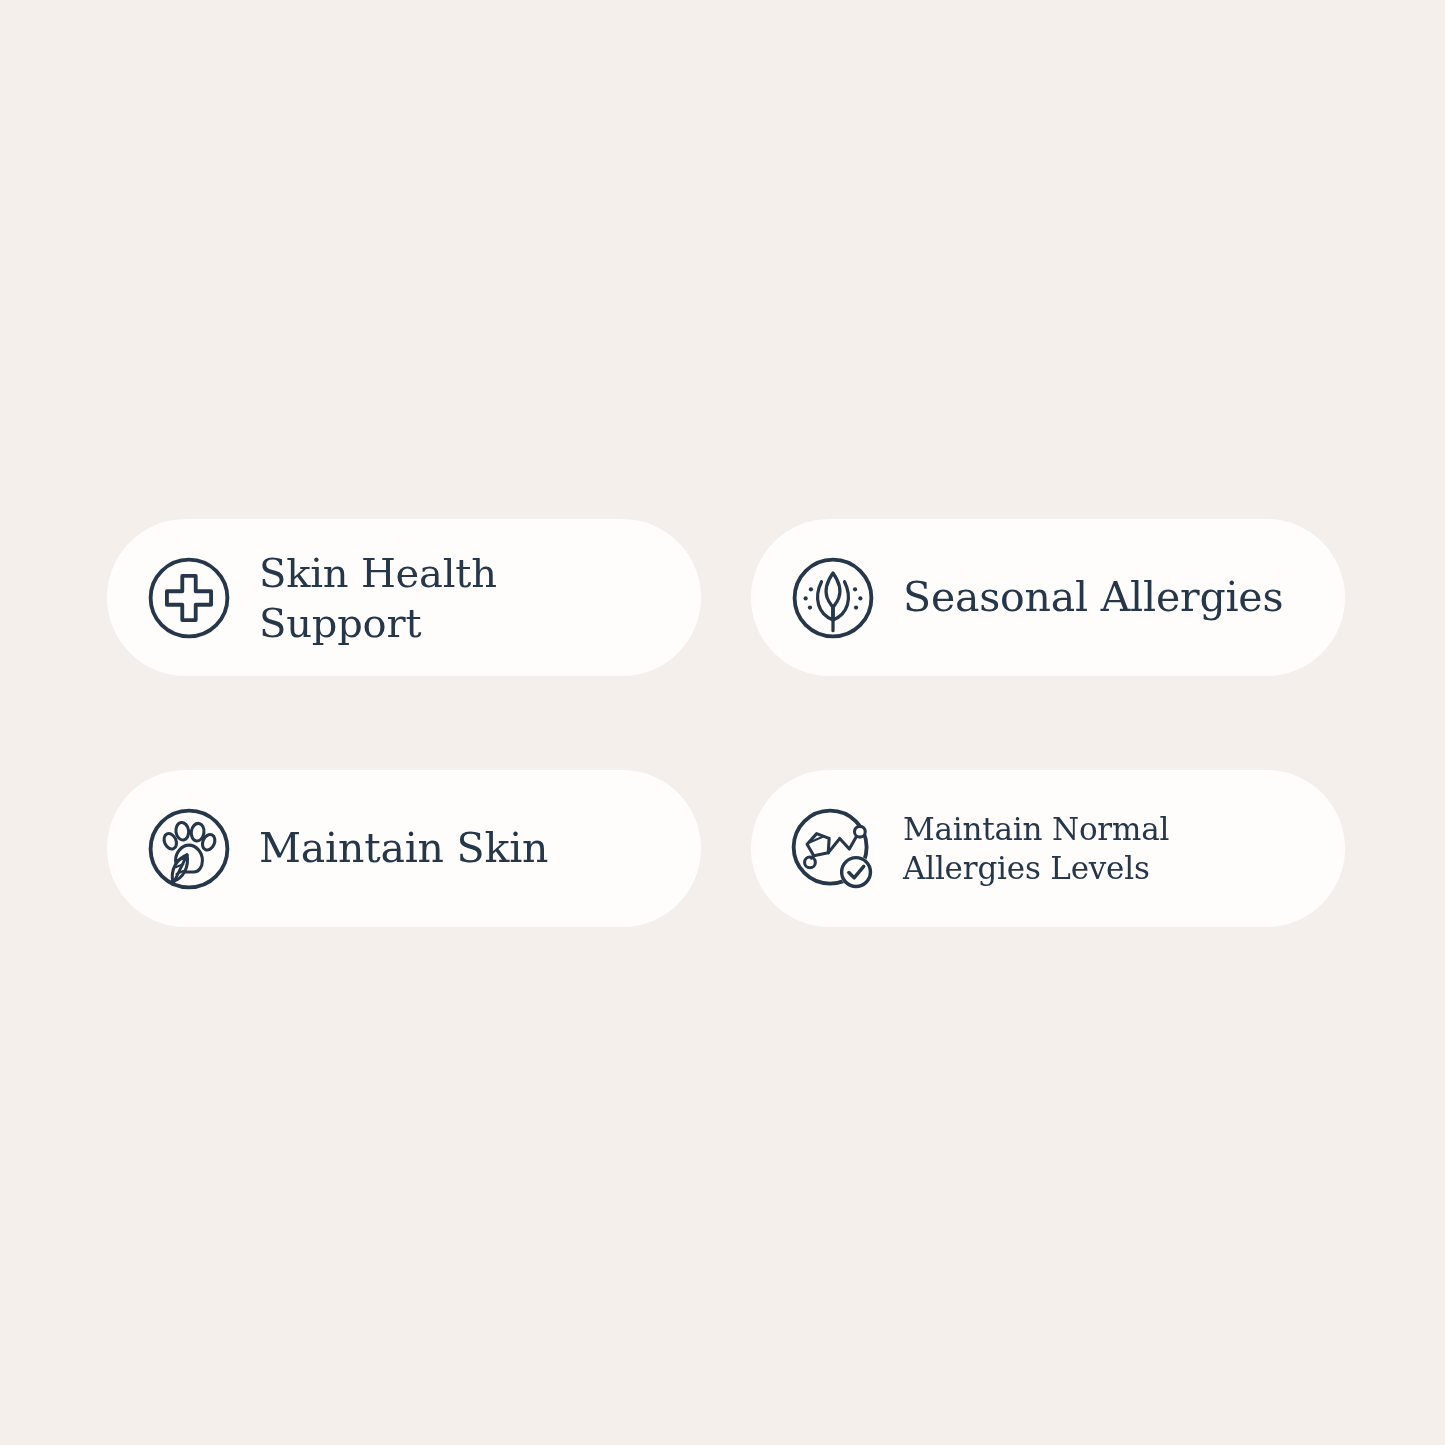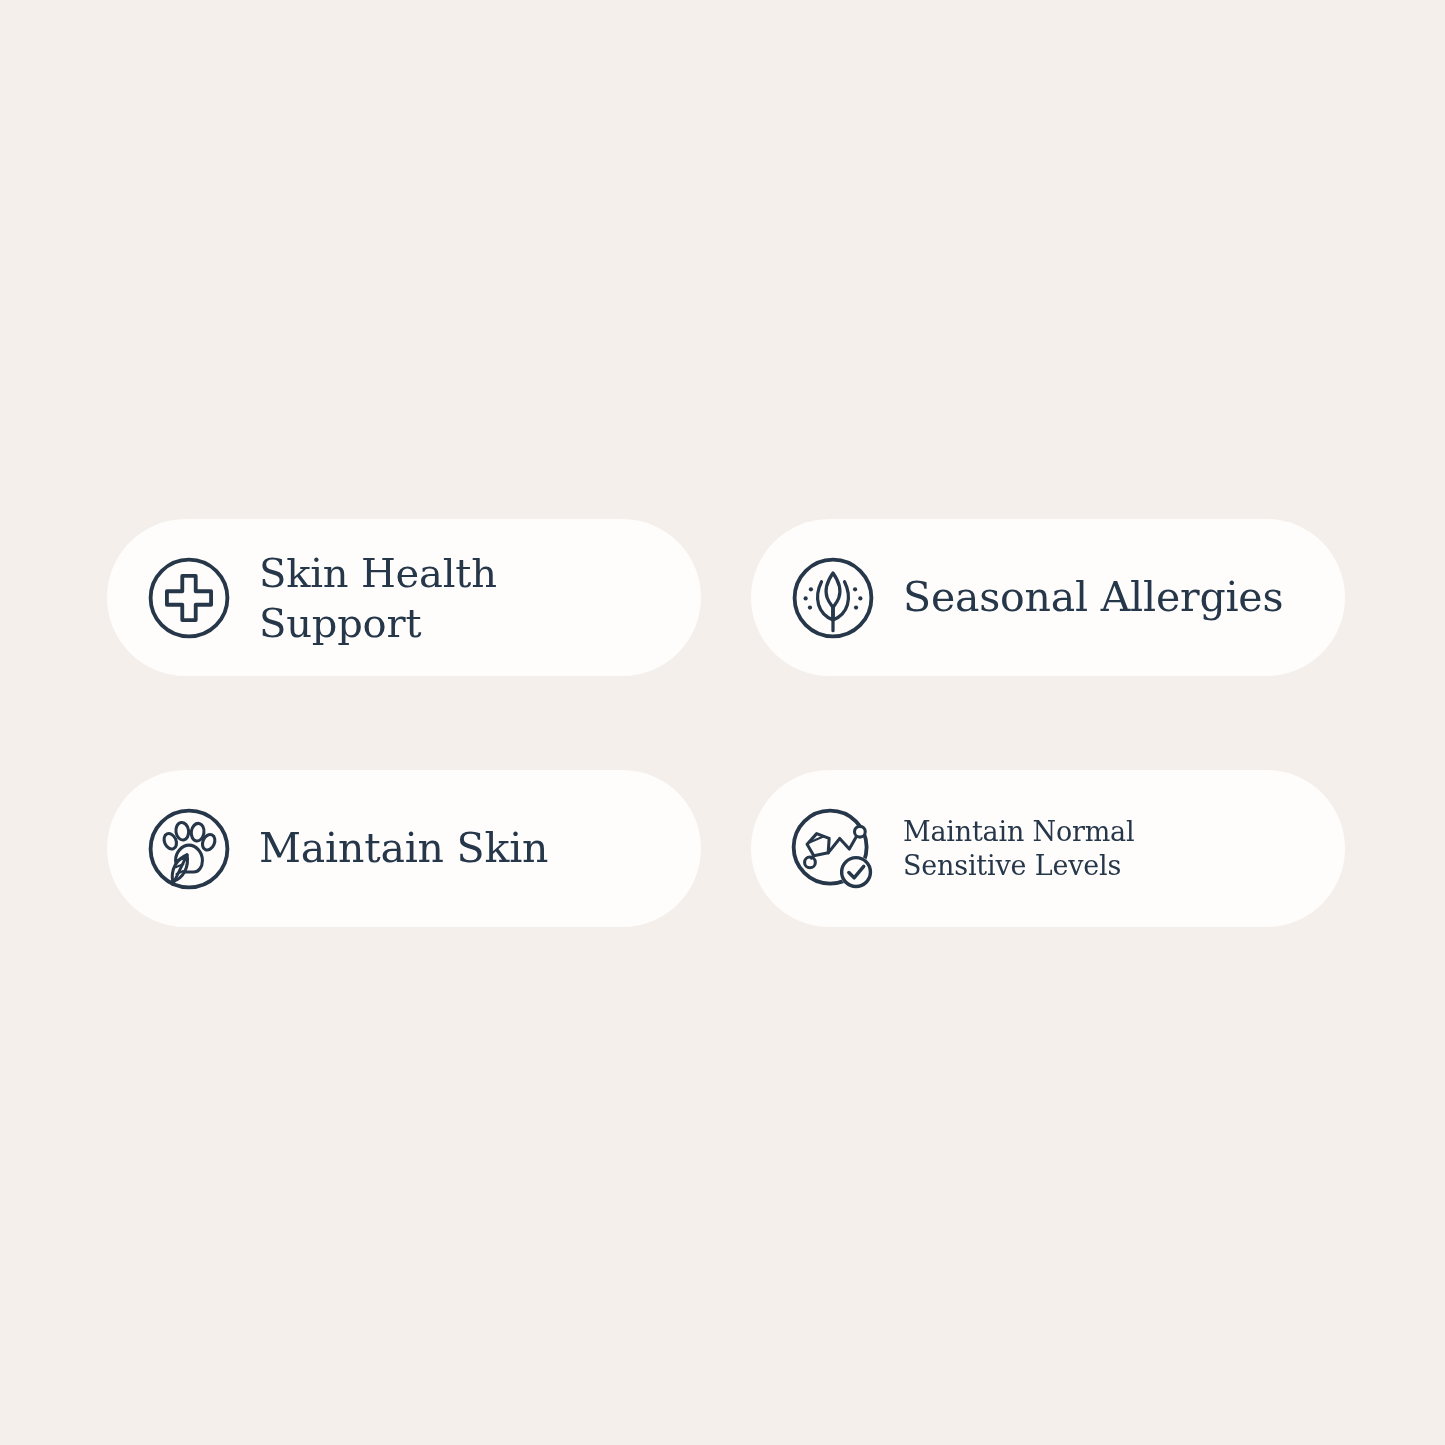--- a/index.html
+++ b/index.html
@@ -88,21 +88,21 @@
     letter-spacing: -0.2px;
   }
   .pill-label .line {
     display: block;
     white-space: nowrap;
   }
   .pill-label.single {
     font-size: 41px;
   }
   .pill-label.tight .line {
-    font-size: 27px;
+    font-size: 31px;
   }
 </style>
 </head>
 <body>
 
 <div id="page-root">
 
 
   <div class="pill-grid">
 
@@ -182,18 +182,18 @@
           <circle cx="26" cy="64" r="5.6" stroke="#27374A" stroke-width="3.2" fill="#FEFDFC"></circle>
           <path d="M30 57 L27.5 59.5" stroke="#27374A" stroke-width="3.2" stroke-linecap="round"></path>
 
           <circle cx="74" cy="74" r="17" fill="#FEFDFC"></circle>
           <circle cx="74" cy="74" r="15" stroke="#27374A" stroke-width="3.6" fill="none"></circle>
           <path d="M66.5 74.5 L72 80 L82 68" stroke="#27374A" stroke-width="3.6" stroke-linecap="round" stroke-linejoin="round" fill="none"></path>
         </svg>
       </span>
       <span class="pill-label tight">
         <span class="line">Maintain Normal</span>
-        <span class="line">Sensitive Levels</span>
+        <span class="line">Allergies Levels</span>
       </span>
     </div>
 
   </div>
 </div>
 
 </body></html>

